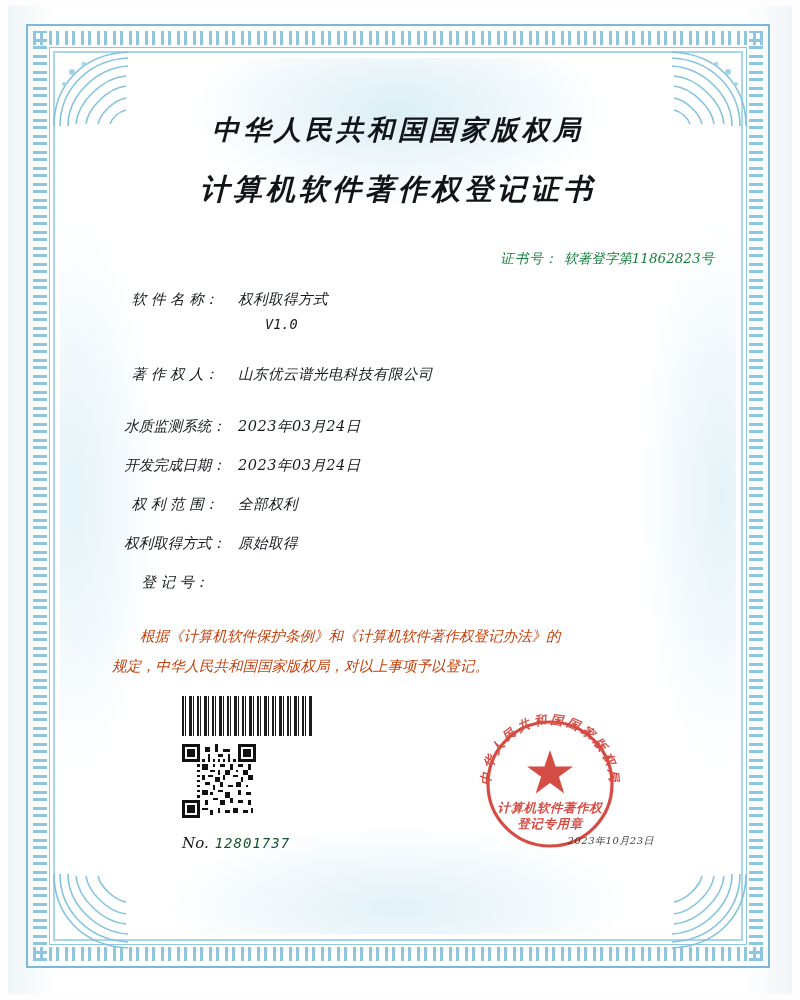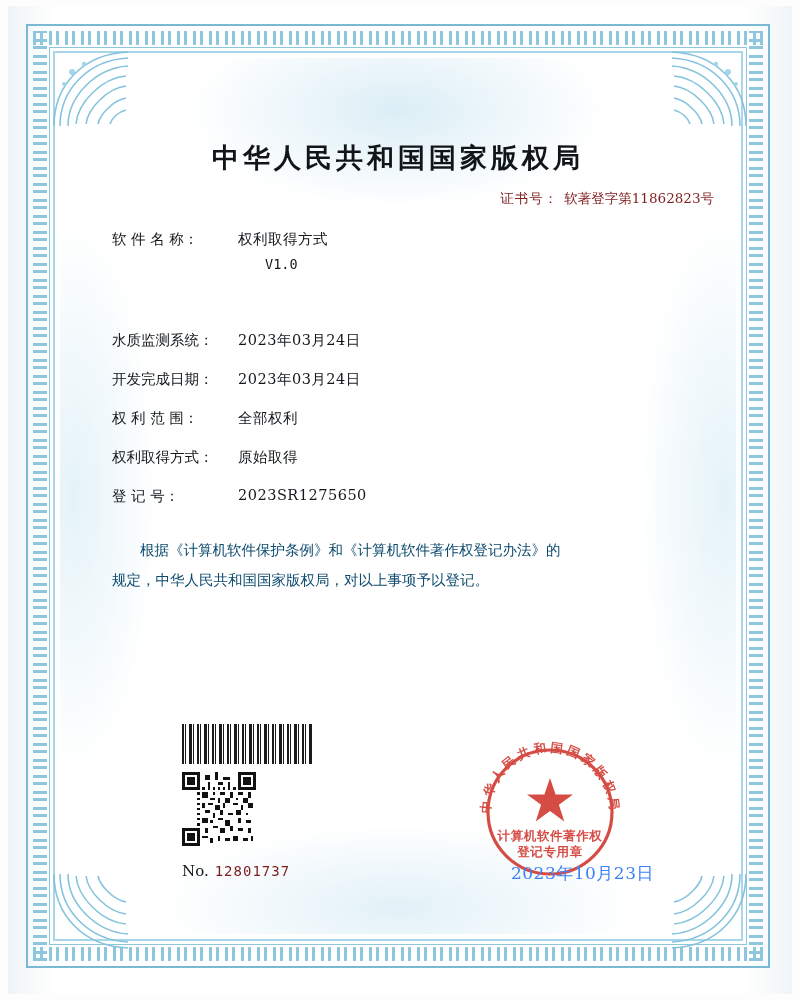--- a/index.html
+++ b/index.html
@@ -111,47 +111,48 @@
       radial-gradient(ellipse 300px 140px at 50% 6%, rgba(190,224,238,.55), rgba(255,255,255,0) 70%),
       radial-gradient(ellipse 340px 120px at 50% 97%, rgba(190,224,238,.45), rgba(255,255,255,0) 70%),
       radial-gradient(ellipse 120px 400px at 2% 50%, rgba(196,228,240,.45), rgba(255,255,255,0) 70%),
       radial-gradient(ellipse 120px 400px at 98% 50%, rgba(196,228,240,.45), rgba(255,255,255,0) 70%);
     pointer-events: none;
   }
 
   
   #content {
     position: absolute;
-    left: 70px; top: 72px;
+    left: 70px; top: 44px;
     width: 656px;
     height: 872px;
+    font-style: italic;
   }
 
   .title-main, .title-sub {
     text-align: center;
     font-family: "DejaVu Serif", "Liberation Serif", serif;
     font-weight: 700;
     color: #111418;
     letter-spacing: 4px;
   }
   .title-main {
     font-size: 27px;
     margin-top: 68px;
   }
   .title-sub {
     font-size: 29px;
     margin-top: 22px;
   }
 
   .cert-no-row {
-    margin-top: 14px;
+    margin-top: 40px;
     text-align: right;
     padding-right: 12px;
     font-size: 13.5px;
-    color: #7f1d1d;
+    color: #15803d;
     font-family: "DejaVu Serif", "Liberation Serif", serif;
   }
   .cert-no-row .cert-no-label { letter-spacing: 1px; }
   .cert-no-row .cert-no-value { margin-left: 6px; }
 
   .fields {
     margin-top: 22px;
     padding-left: 42px;
   }
   .field-row {
@@ -160,40 +161,41 @@
     margin-bottom: 7px;
     font-size: 14.5px;
     color: #14181c;
     font-family: "DejaVu Serif", "Liberation Serif", serif;
   }
   .field-label {
     width: 126px;
     flex: 0 0 126px;
     letter-spacing: 0px;
     white-space: nowrap;
+    text-align: center;
   }
   .field-value {
     flex: 1;
     letter-spacing: .5px;
   }
   .field-value.mono {
     font-family: "DejaVu Sans Mono", "Liberation Mono", monospace;
     font-size: 13.5px;
     letter-spacing: 0;
     margin-left: 27px;
   }
   .field-gap-lg { height: 26px; }
   .field-row.loose { margin-bottom: 20px; }
 
   .statement {
     margin-top: 30px;
     padding: 0 18px 0 42px;
     font-size: 14.5px;
     line-height: 2.05;
-    color: #0c4a6e;
+    color: #c2410c;
     text-align: justify;
     font-family: "DejaVu Serif", "Liberation Serif", serif;
   }
   .statement .indent { display: inline-block; width: 28px; }
 
   
   #barcode {
     position: absolute;
     left: 112px;
     top: 652px;
@@ -234,31 +236,31 @@
   #footer-no {
     position: absolute;
     left: 112px;
     top: 790px;
     font-size: 15px;
     color: #14181c;
     font-family: "DejaVu Serif", "Liberation Serif", serif;
   }
   #footer-no .no-label { margin-right: 6px; }
   #footer-no .no-value {
-    color: #7f1d1d;
+    color: #14532d;
     font-family: "DejaVu Sans Mono", "Liberation Mono", monospace;
     letter-spacing: 1px;
     font-size: 14px;
   }
   #footer-date {
     position: absolute;
     right: 72px;
     top: 790px;
-    font-size: 17px;
-    color: #3b82f6;
+    font-size: 10px;
+    color: #404040;
     font-family: "DejaVu Serif", "Liberation Serif", serif;
     letter-spacing: .5px;
   }
 </style>
 </head>
 <body>
 
 <div id="certificate-page">
   <div id="page-tint"></div>
 
@@ -318,38 +320,43 @@
       <path d="M34 74 C36 58 56 38 74 36"></path>
       <path d="M46 74 C48 64 62 50 74 48"></path>
     </g>
   </svg>
 
   <div id="guilloche"></div>
 
   <div id="content">
 
     <div class="title-main">中华人民共和国国家版权局</div>
+    <div class="title-sub">计算机软件著作权登记证书</div>
 
     <div class="cert-no-row">
       <span class="cert-no-label">证书号：</span><span class="cert-no-value">软著登字第11862823号</span>
     </div>
 
     <div class="fields">
 
       <div class="field-row">
         <div class="field-label">软 件 名 称：</div>
         <div class="field-value">权利取得方式</div>
       </div>
       <div class="field-row">
         <div class="field-label"></div>
         <div class="field-value mono">V1.0</div>
       </div>
 
       <div class="field-gap-lg"></div>
 
+      <div class="field-row">
+        <div class="field-label">著 作 权 人：</div>
+        <div class="field-value">山东优云谱光电科技有限公司</div>
+      </div>
 
       <div class="field-gap-lg"></div>
 
       <div class="field-row loose">
         <div class="field-label">水质监测系统：</div>
         <div class="field-value">2023年03月24日</div>
       </div>
 
       <div class="field-row loose">
         <div class="field-label">开发完成日期：</div>
@@ -361,21 +368,20 @@
         <div class="field-value">全部权利</div>
       </div>
 
       <div class="field-row loose">
         <div class="field-label">权利取得方式：</div>
         <div class="field-value">原始取得</div>
       </div>
 
       <div class="field-row loose">
         <div class="field-label">登 记 号：</div>
-        <div class="field-value">2023SR1275650</div>
       </div>
 
     </div>
 
     <div class="statement">
       <div><span class="indent"></span><span>根据《计算机软件保护条例》和《计算机软件著作权登记办法》的</span></div>
       <div>规定，中华人民共和国国家版权局，对以上事项予以登记。</div>
     </div>
 
     <div id="barcode"></div>

